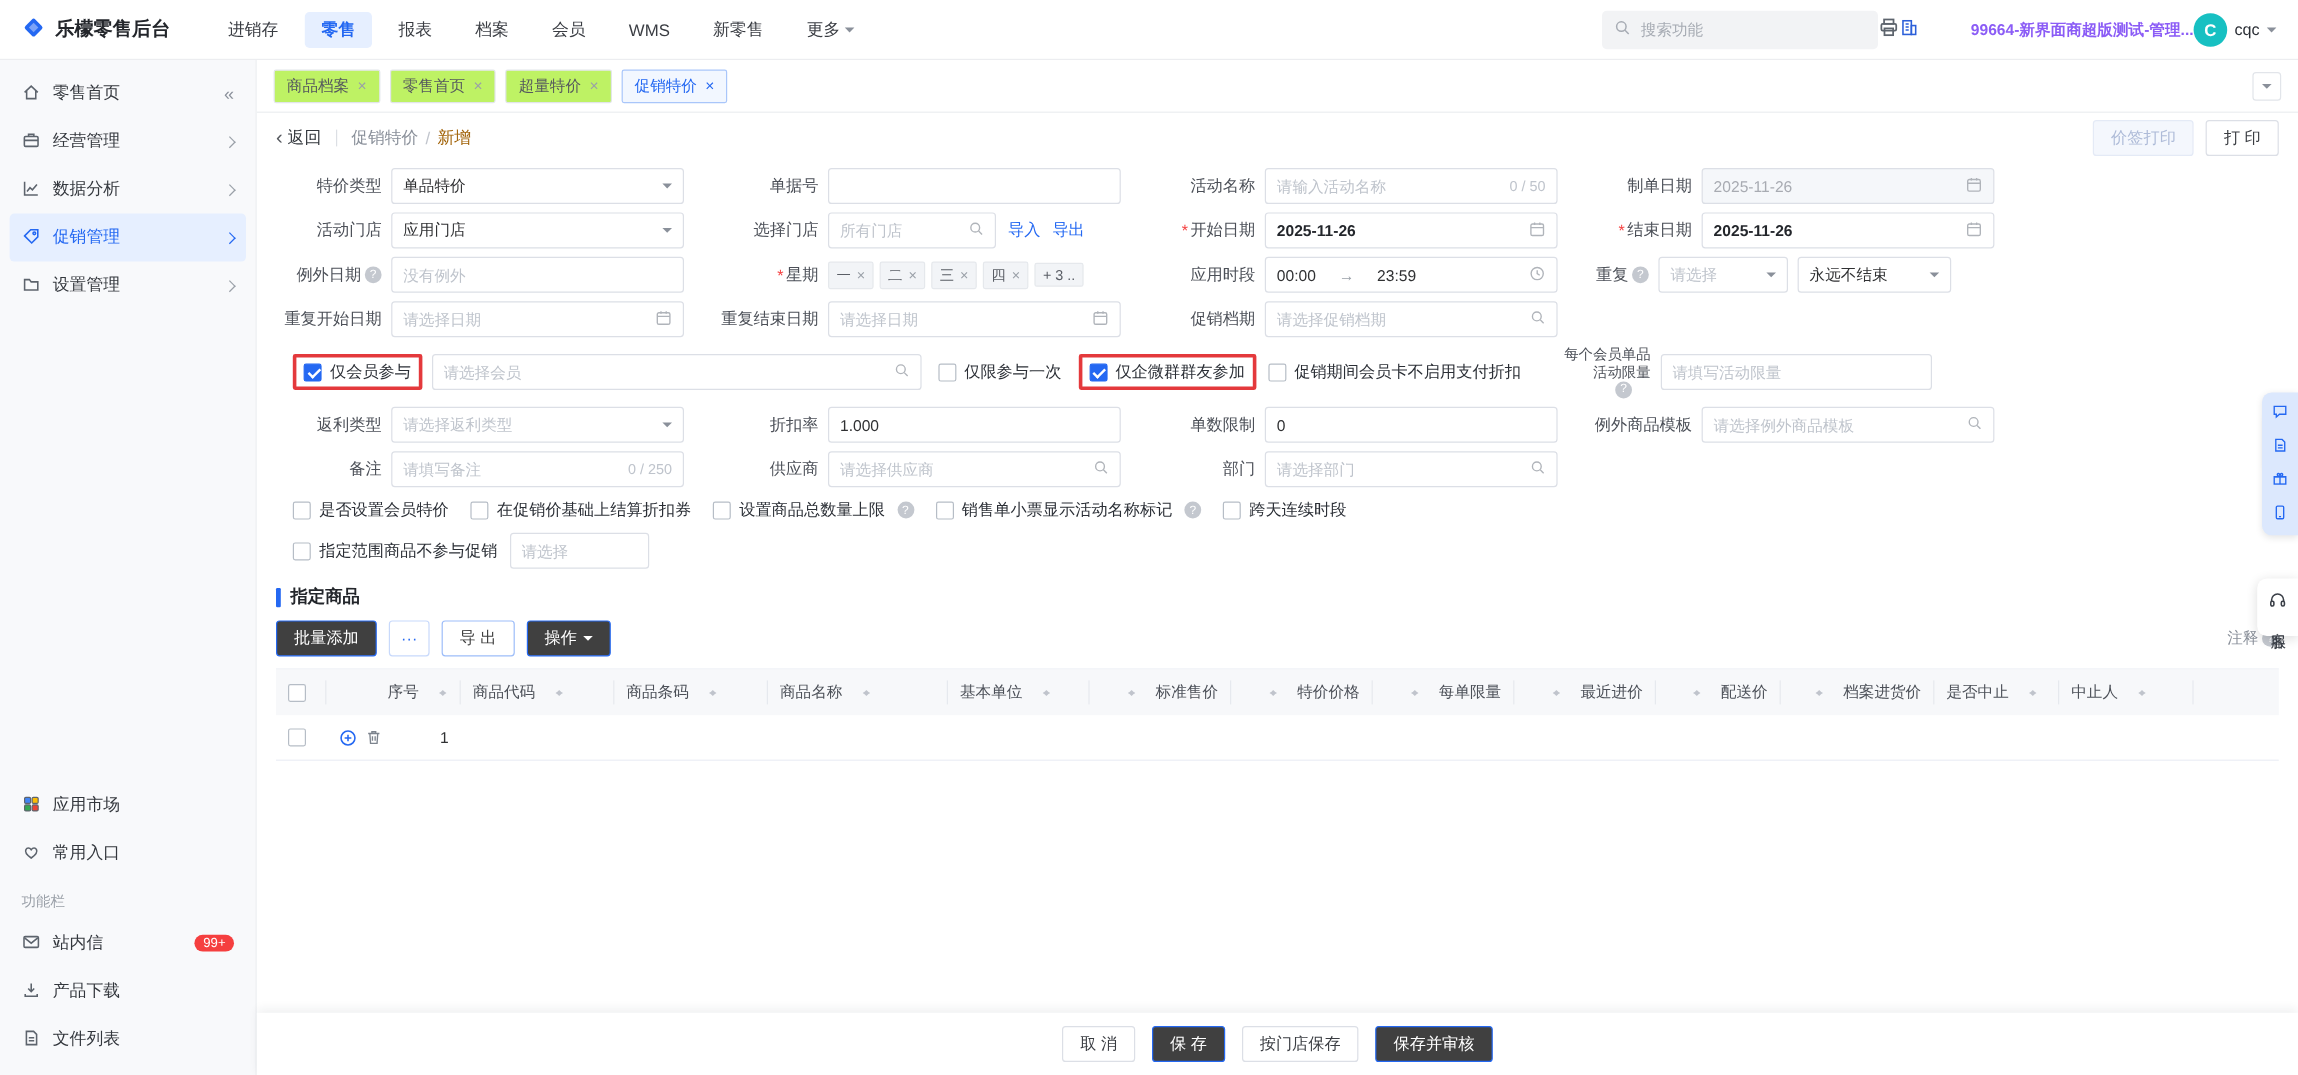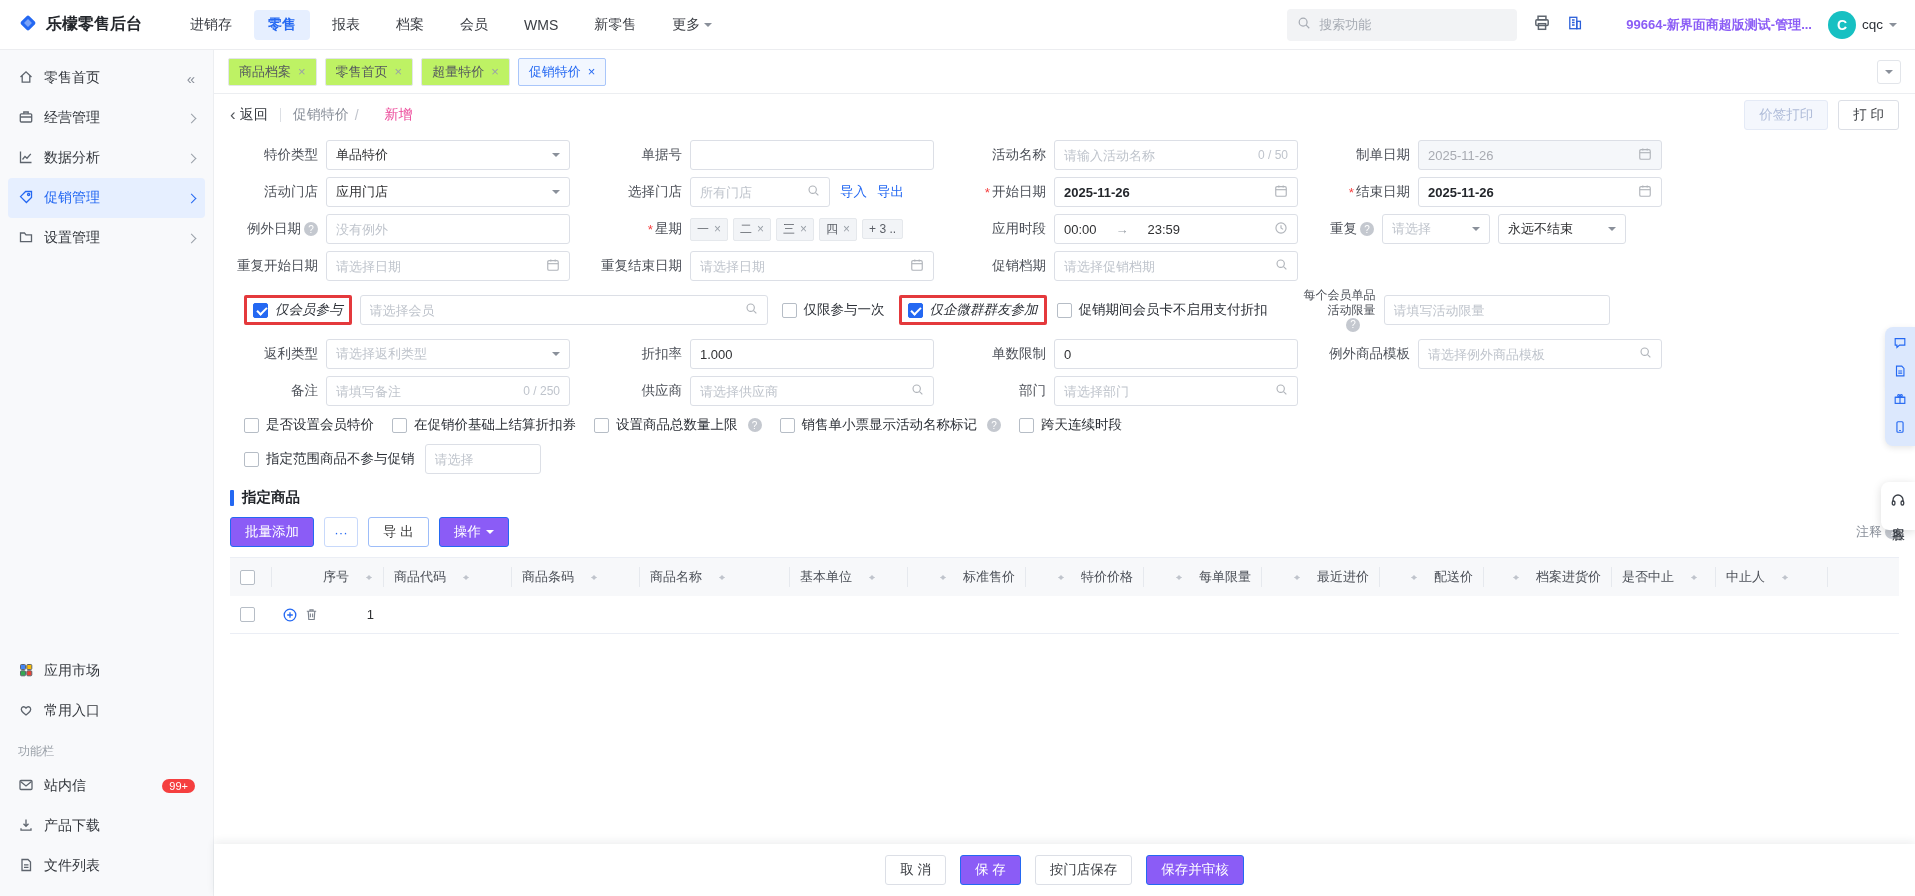--- a/index.html
+++ b/index.html
@@ -7,21 +7,21 @@
   body { font-family:"Liberation Sans","DejaVu Sans",sans-serif; font-size:14px; color:#303133; background:#fff; }
   .app { width:1915px; height:896px; position:relative; display:flex; flex-direction:column; }
 
   
   .tb { height:50px; background:#fff; border-bottom:1px solid #ecedf0; display:flex; align-items:center; padding:0 18px; flex:none; }
   .logo { display:flex; align-items:center; gap:8px; margin-right:34px; }
   .logo-txt { font-size:16px; font-weight:bold; color:#23262b; }
   .menu { display:flex; align-items:center; gap:8px; }
   .menu-item { padding:6px 14px; font-size:14px; color:#3a3d43; border-radius:4px; cursor:pointer; display:flex; align-items:center; gap:4px; }
   .menu-item.active { background:#e6efff; color:#2468f2; font-weight:bold; }
-  .tb-right { margin-left:auto; display:flex; align-items:center; gap:16px; }
+  .tb-right { margin-left:auto; display:flex; align-items:center; }
   .searchbox { width:230px; height:32px; background:#f2f3f5; border-radius:4px; display:flex; align-items:center; gap:8px; padding:0 10px; }
   .searchbox .ph { color:#a6abb3; font-size:13px; }
   .org { display:flex; align-items:center; gap:6px; max-width:260px; }
   .org-name { font-size:13px; color:#8b5cf6; font-weight:bold; white-space:nowrap; overflow:hidden; text-overflow:ellipsis; max-width:225px;margin-left:37px; }
   .avatar { width:28px; height:28px; border-radius:50%; background:#17c0c2; color:#fff; display:flex; align-items:center; justify-content:center; font-size:14px; font-weight:bold; }
   .user { display:flex; align-items:center; gap:6px; cursor:pointer; }
   .user-name { font-size:13.5px; color:#2b2f36; }
 
   .caret { width:0; height:0; border:4px solid transparent; border-top-color:#8a909a; transform:translateY(2px); }
   .caret.blue { border-top-color:#fff; }
@@ -51,25 +51,25 @@
   .tab.active .tx { color:#2468f2; }
   .tab-more { margin-left:auto; width:24px; height:24px; border:1px solid #e2e5ea; border-radius:3px; display:flex; align-items:center; justify-content:center; background:#fff; cursor:pointer; }
 
   
   .crumb { height:42px; display:flex; align-items:center; padding:0 16px; flex:none; }
   .back { display:flex; align-items:center; gap:4px; color:#33373d; cursor:pointer; font-size:14px; }
   .back::before { content:"‹"; font-size:17px; color:#55585e; }
   .vdiv { width:1px; height:14px; background:#dcdfe4; margin:0 12px; }
   .bc-parent { color:#8a909a; }
   .bc-sep { color:#c0c4cc; margin:0 6px; }
-  .bc-cur { color:#ec4899;margin-left:20px; }
+  .bc-cur { color:#a16207; }
   .crumb-right { margin-left:auto; display:flex; gap:10px; }
 
   .btn { height:30px; padding:0 14px; border-radius:3px; border:1px solid #dcdfe6; background:#fff; color:#3a3d42; font-size:13.5px; display:inline-flex; align-items:center; justify-content:center; gap:5px; cursor:pointer; white-space:nowrap; }
-  .btn.primary { background:#8b5cf6; border-color:#2468f2; color:#fff; }
+  .btn.primary { background:#404040; border-color:#2468f2; color:#fff; }
   .btn.ghost { color:#aebbd8; background:#f4f7fd; border-color:#e4eaf6; }
 
   
   .scrollarea { flex:1; min-height:0; position:relative; padding:4px 16px 0; overflow:hidden; }
   .frow { display:flex; align-items:center; margin-bottom:7px; }
   .fitem { display:flex; align-items:center; width:340px; margin-right:24px; flex:none; }
   .fitem.wide { width:auto; }
   .flabel { width:96px; padding-right:8px; display:flex; align-items:center; justify-content:flex-end; color:#4c5058; font-size:13.5px; flex:none; text-align:right; }
   .req::before { content:"*"; color:#f53f3f; margin-right:2px; }
   .help { width:14px; height:14px; border-radius:50%; background:#c4c8cf; color:#fff; font-size:10px; display:inline-flex; align-items:center; justify-content:center; margin-left:3px; flex:none; }
@@ -84,21 +84,21 @@
   .cnt { color:#bfc4cc; font-size:12px; flex:none; }
   .link { color:#2468f2; font-size:13.5px; cursor:pointer; margin-left:10px; white-space:nowrap; }
 
   .chip { display:inline-flex; align-items:center; gap:5px; background:#f2f4f7; border:1px solid #e5e8ec; border-radius:2px; padding:2px 6px; font-size:12px; color:#5a5e66; margin-right:5px; white-space:nowrap; }
   .chip .x::after { content:"×"; color:#9aa0a8; }
 
   .chk { display:inline-flex; align-items:center; gap:7px; font-size:13.5px; color:#2b2f36; cursor:pointer; white-space:nowrap; }
   .cbx { width:15px; height:15px; border:1px solid #b6bdc6; border-radius:2px; background:#fff; position:relative; flex:none; }
   .cbx.on { background:#2468f2; border-color:#2468f2; }
   .cbx.on::after { content:""; position:absolute; left:4.5px; top:1.5px; width:4px; height:8px; border:solid #fff; border-width:0 2px 2px 0; transform:rotate(45deg); }
-  .redbox { border:3px solid #e4393c; padding:3px 6px; display:inline-flex; align-items:center; border-radius:2px;font-style:italic; }
+  .redbox { border:3px solid #e4393c; padding:3px 6px; display:inline-flex; align-items:center; border-radius:2px; }
 
   .mlim-label { width:90px; display:flex; flex-direction:column; align-items:flex-end; font-size:12px; color:#4c5058; line-height:1.25; padding-right:8px; flex:none; }
   .mlim-l2 { display:flex; align-items:center;flex-direction:column; }
 
   
   .sec-title { display:flex; align-items:center; gap:8px; margin:14px 0 10px; }
   .sec-bar { width:4px; height:16px; background:#2468f2; border-radius:1px; }
   .sec-txt { font-weight:bold; font-size:14.5px; color:#23262b; }
   .toolbar { display:flex; align-items:center; gap:10px; margin-bottom:10px; }
   .btn.sq { width:34px; padding:0; color:#2468f2; border-color:#c8d9fb; }

